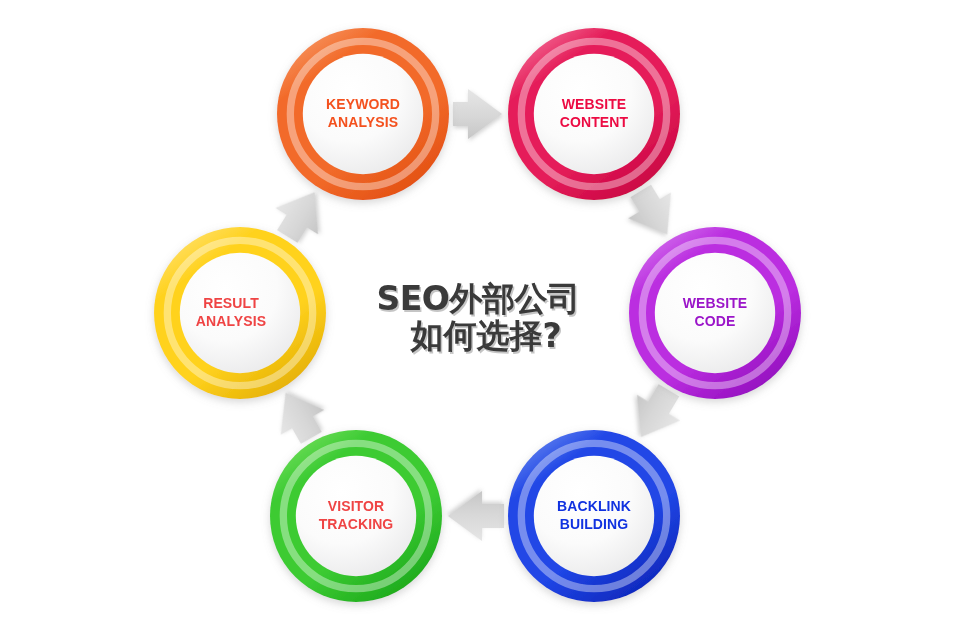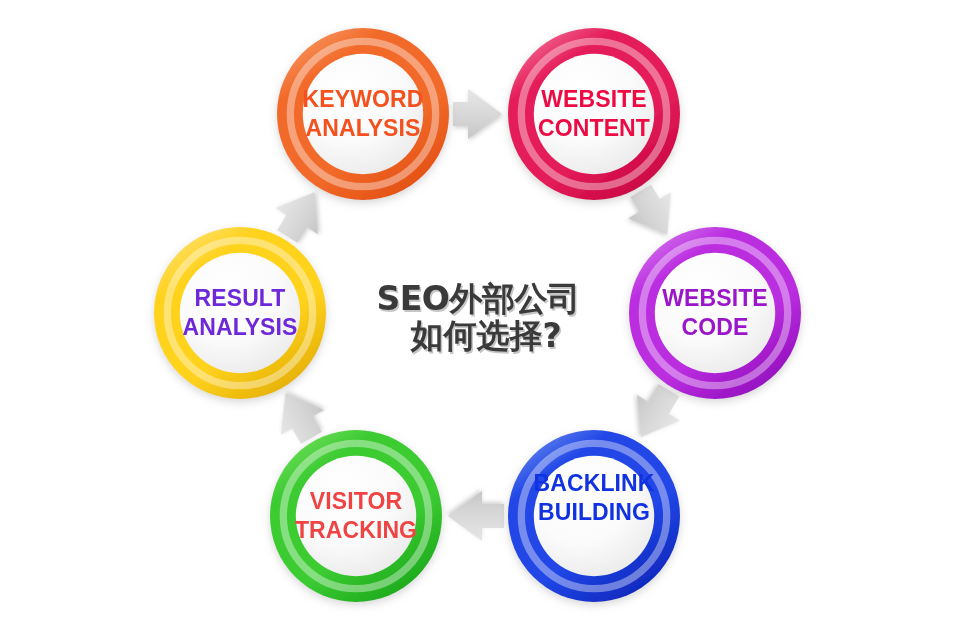--- a/index.html
+++ b/index.html
@@ -24,21 +24,21 @@
     left: 0;
     top: 0;
     width: 955px;
     height: 630px;
   }
   .node-label {
     position: absolute;
     text-align: center;
     font-family: "Liberation Sans", sans-serif;
     font-weight: bold;
-    font-size: 23px;
+    font-size: 14px;
     line-height: 1.28;
     letter-spacing: 0.1px;
     white-space: pre-line;
     transform: translate(-50%, -50%);
     pointer-events: none;
     user-select: none;
   }
   #center-title {
     position: absolute;
     left: 478px;
@@ -160,24 +160,24 @@
       </g>
   </svg>
 
   <div id="labels-layer">
       <div class="node-label" style="left: 363px; top: 114px; color: rgb(244, 81, 30);">KEYWORD
 ANALYSIS</div>
       <div class="node-label" style="left: 594px; top: 114px; color: rgb(236, 11, 67);">WEBSITE
 CONTENT</div>
       <div class="node-label" style="left: 715px; top: 313px; color: rgb(155, 21, 201);">WEBSITE
 CODE</div>
-      <div class="node-label" style="left: 594px; top: 498px; color: rgb(16, 50, 224);">BACKLINK
+      <div class="node-label" style="left: 594px; top: 516px; color: rgb(16, 50, 224);">BACKLINK
 BUILDING</div>
       <div class="node-label" style="left: 356px; top: 516px; color: #ef4444;">VISITOR
 TRACKING</div>
-      <div class="node-label" style="left: 240px; top: 313px; color: #6d28d9;">RESULT
+      <div class="node-label" style="left: 231px; top: 313px; color: #ef4444;">RESULT
 ANALYSIS</div>
     </div>
 
   <div id="center-title"><span class="line1">SEO外部公司</span>
 <span class="line2">如何选择?</span></div>
 
 </div>
 
 </body></html>

